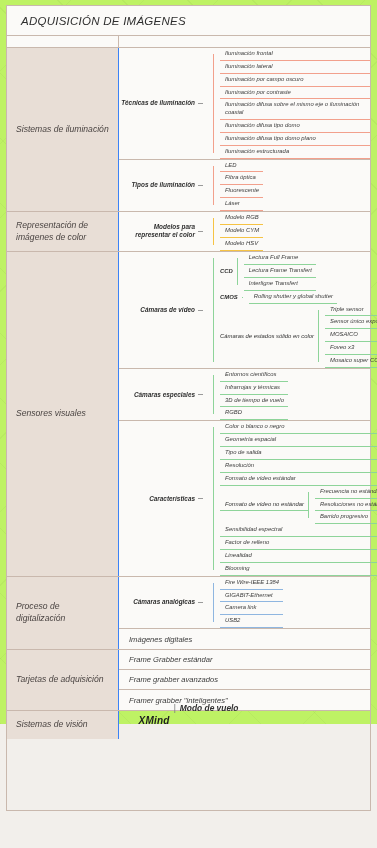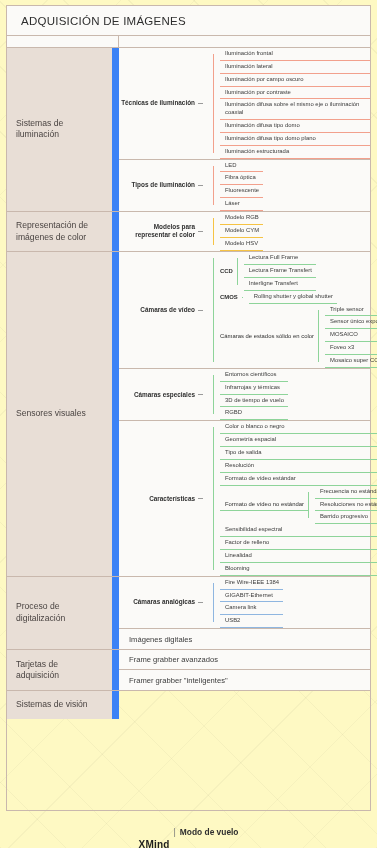--- a/index.html
+++ b/index.html
@@ -4,22 +4,23 @@
 <style>
   html,body{margin:0;padding:0;}
   body{
     width:377px;height:848px;overflow:hidden;
     background:#f2efeb;
     font-family:"Liberation Sans","DejaVu Sans",sans-serif;
     color:#3a3a3a;
     -webkit-font-smoothing:antialiased;
   }
   .sheet{
-    position:relative;width:377px;height:848px;box-sizing:border-box;
-    background:#fef9c3;
+    position:relative;width:377px;height:724px;box-sizing:border-box;
+    background:#bef264;
+    font-style:italic;
   }
   
   .sheet::before{
     content:"";position:absolute;inset:0;pointer-events:none;z-index:0;
     background-image:
       repeating-linear-gradient(45deg, rgba(0,0,0,0.035) 0 1px, transparent 1px 46px),
       repeating-linear-gradient(-45deg, rgba(0,0,0,0.030) 0 1px, transparent 1px 52px);
   }
   .frame{
     position:absolute;left:6px;top:5px;width:365px;height:806px;
@@ -36,21 +37,21 @@
     height:12px;min-height:12px;display:flex;border-bottom:1px solid #c9b8ad;
     background:#fbfaf8;box-sizing:border-box;
   }
   .spacerrow .l{width:112px;border-right:1px solid #c9b8ad;box-sizing:border-box;}
   .body{flex:1;display:flex;flex-direction:column;min-height:0;}
 
   .sec{display:flex;border-bottom:1px solid #c9b8ad;box-sizing:border-box;min-height:0;}
   .sec:last-child{border-bottom:none;}
   .sec > .lcell{
     width:112px;min-width:112px;box-sizing:border-box;
-    background:#e8ded6;border-right:7px solid #3b82f6;
+    background:#e8ded6;border-right:1px solid #3b82f6;
     display:flex;align-items:center;padding:8px 9px;
   }
   .lcell span{font-size:8.6px;line-height:1.35;color:#4a4442;}
   .sec > .rcell{flex:1;display:flex;flex-direction:column;min-width:0;background:transparent;}
 
   .row{display:flex;border-bottom:1px solid #c9b8ad;box-sizing:border-box;min-height:0;background:#fbfaf8;}
   .row:last-child{border-bottom:none;}
   .row > .k{
     width:88px;min-width:88px;box-sizing:border-box;
     display:flex;align-items:center;justify-content:flex-end;
@@ -307,20 +308,23 @@
             <div class="row" style="min-height: 20px;">
               <div class="plainrow">Imágenes digitales</div>
             </div>
           </div>
         </div>
         <div class="sec">
           <div class="lcell">
             <span>Tarjetas de adquisición</span>
           </div>
           <div class="rcell">
+            <div class="row" style="min-height: 20px;">
+              <div class="plainrow">Frame Grabber estándar</div>
+            </div>
             <div class="row" style="min-height: 20px; text-align: right;">
               <div class="plainrow">Frame grabber avanzados</div>
             </div>
             <div class="row" style="min-height: 20px;">
               <div class="plainrow">Framer grabber "inteligentes"</div>
             </div>
           </div>
         </div>
         <div class="sec">
           <div class="lcell">

